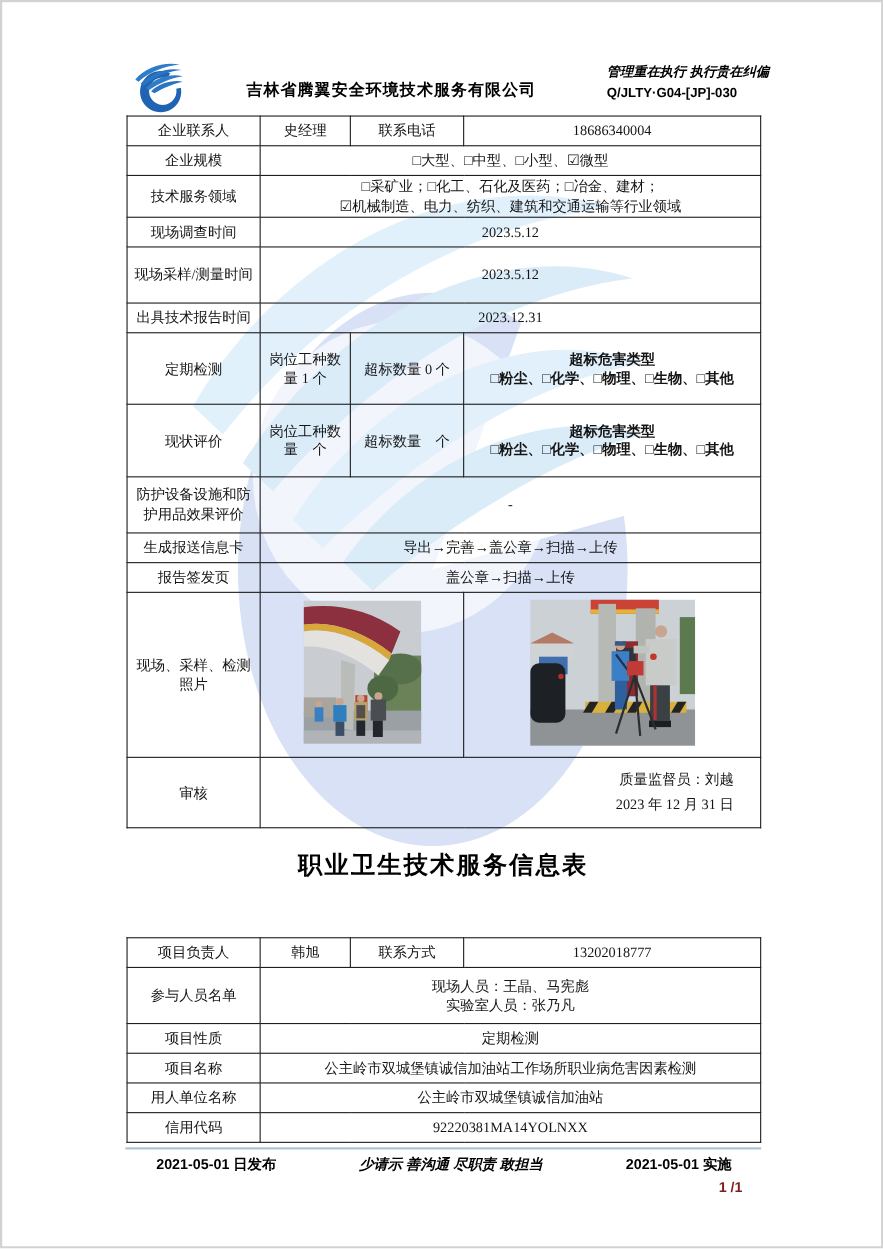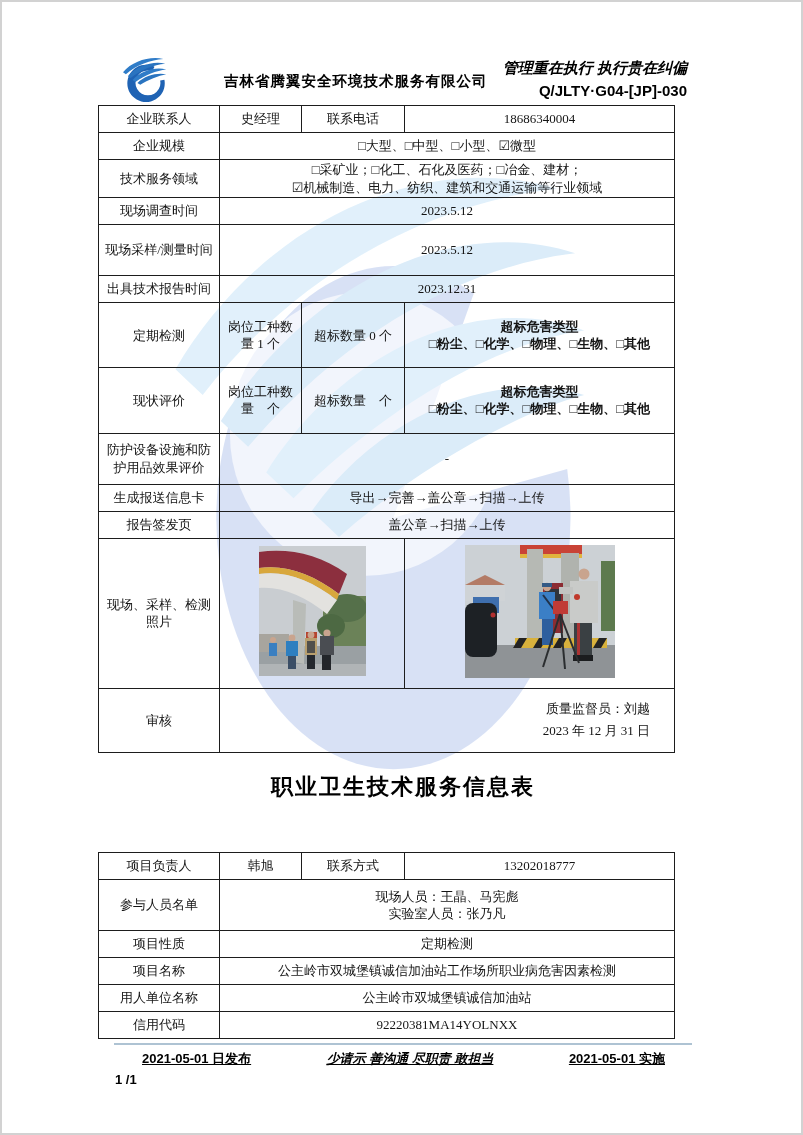--- a/index.html
+++ b/index.html
@@ -16,28 +16,28 @@
   
   .content { position:absolute; inset:0; z-index:1; }
   
   .logo-small { position:absolute; left:116px; top:54px; }
   .company-name {
     position:absolute; left:181px; top:70px;
     font-family:"Liberation Sans","DejaVu Sans",sans-serif;
     font-weight:bold; font-size:14.5px; letter-spacing:1px; color:#000;margin-left:41px;
   }
   .header-right {
-    position:absolute; right:114px; top:54px; text-align:right;
-    font-family:"Liberation Sans","DejaVu Sans",sans-serif;
-    font-weight:bold; font-size:15px; line-height:1.55; color:#000;
+    position:absolute; right:102px; top:54px; 
+    font-family:"Liberation Sans","DejaVu Sans",sans-serif;
+    font-weight:bold; font-size:12px; line-height:1.55; color:#000;
   }
   .header-right .slogan { font-style:italic; }
   
   .doc-table {
-    position:absolute; left:96px; width:576px;
+    position:absolute; left:113px; width:576px;
     border-collapse:collapse; table-layout:fixed;
     font-size:13px; line-height:1.32; color:#141414;
   }
   .t1 { top:103px; }
   .t2 { top:850px; }
   .doc-table td {
     border:1px solid #1d1d1d; text-align:center; vertical-align:middle;
     padding:1px 4px; overflow:hidden;
   }
   tr.h27 { height:27px; } tr.h38 { height:38px; } tr.h45 { height:51px; }
@@ -57,27 +57,27 @@
     display:flex; justify-content:space-between; align-items:baseline;
     font-size:15px; padding-left:21px;
   }
   
   .footer-rule { position:absolute; left:112px; top:1041px; width:578px; height:2px; background:#aec3d3; }
   .footer-row {
     position:absolute; left:113px; top:1048px; width:576px;
     display:flex; justify-content:space-between; align-items:baseline;
     padding:0 26px 0 27px;
     font-family:"Liberation Sans","DejaVu Sans",sans-serif;
-    font-weight:bold; font-size:13px; color:#000;text-decoration:underline;
+    font-weight:bold; font-size:13px; color:#000;
   }
   .footer-row .motto { font-style:italic; }
   .footer-page {
-    position:absolute; left:113px; top:1070px; width:560px; text-align:left;
-    font-family:"Liberation Sans","DejaVu Sans",sans-serif;
-    font-weight:bold; font-size:13px; color:#000000;
+    position:absolute; left:113px; top:1070px; width:560px; text-align:right;
+    font-family:"Liberation Sans","DejaVu Sans",sans-serif;
+    font-weight:bold; font-size:13px; color:#7f1d1d;
   }
 </style>
 </head>
 <body>
 
 <div class="page">
 
   <svg class="watermark" width="545" height="645" viewBox="0 0 120 100" preserveAspectRatio="none">
     <circle cx="58" cy="57" r="39" fill="#ccd8f2"></circle>
     <ellipse cx="52" cy="44" rx="30" ry="22" fill="#eef2fc"></ellipse>

